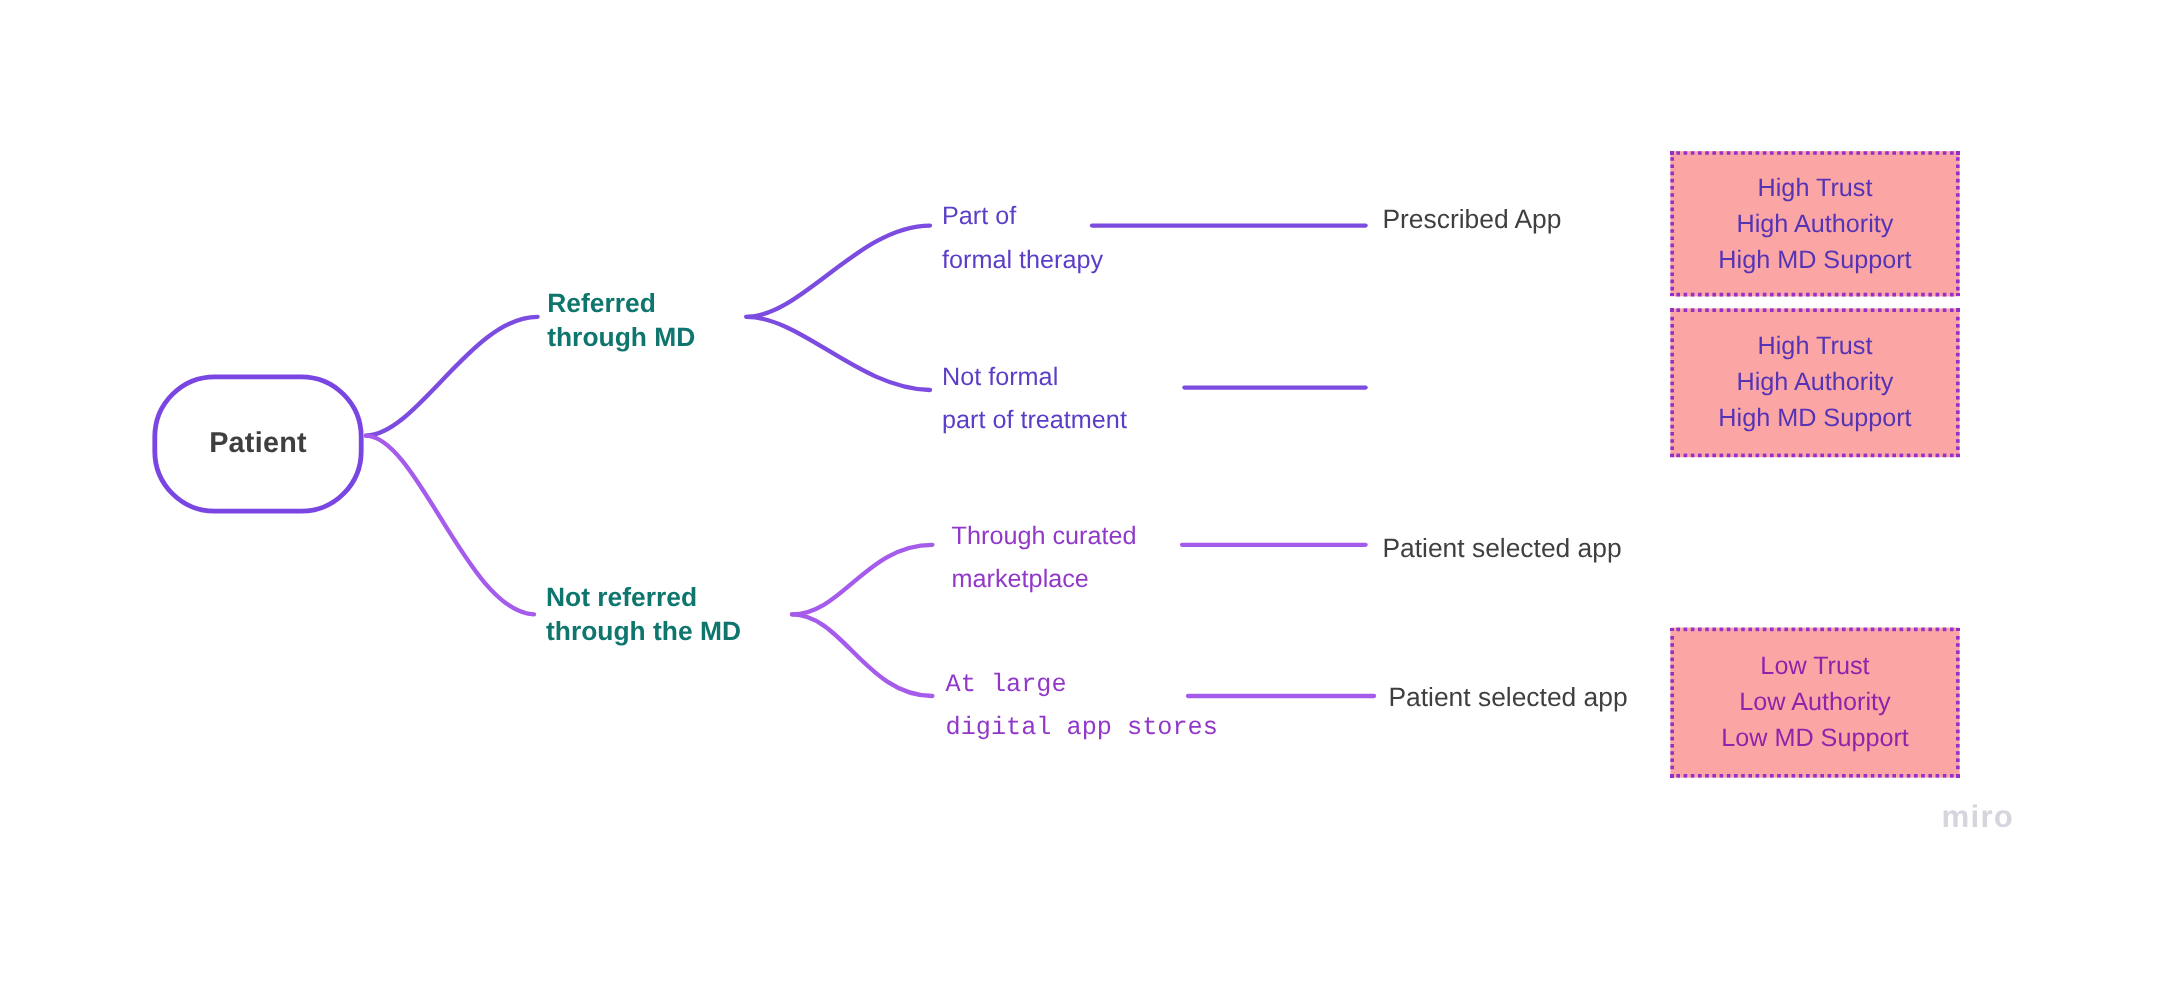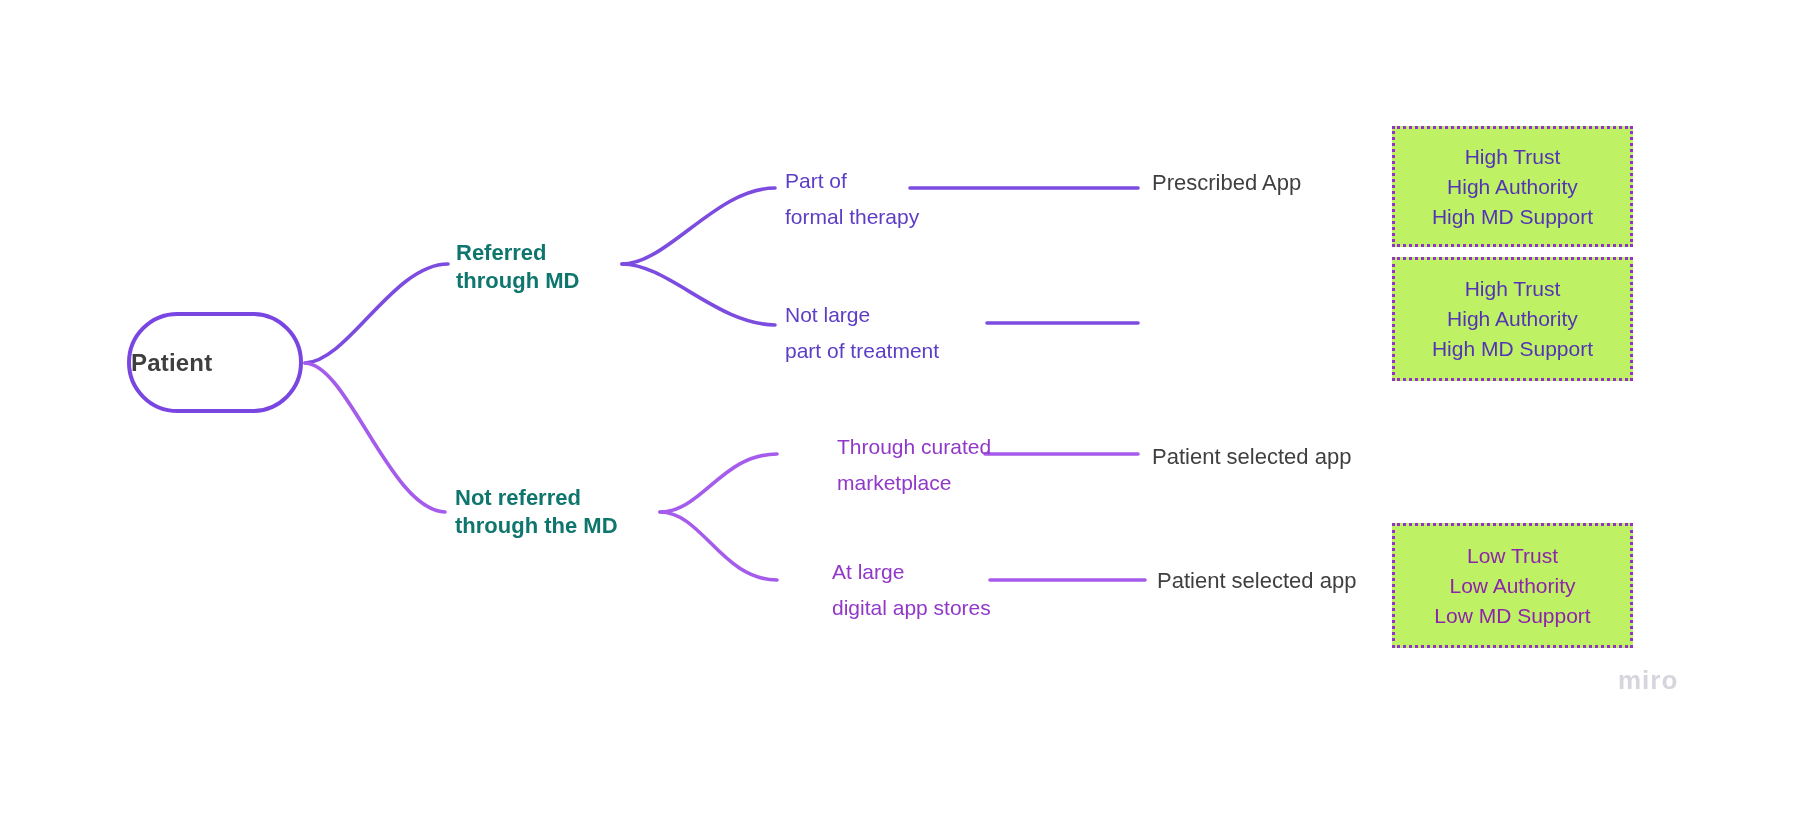--- a/index.html
+++ b/index.html
@@ -6,58 +6,58 @@
   body{
     width:1804px;height:822px;position:relative;overflow:hidden;
     background:#ffffff;
     font-family:"Liberation Sans", sans-serif;
   }
   .abs{position:absolute;}
   svg.connectors{position:absolute;left:0;top:0;pointer-events:none;}
 
   
   .root-node{
-    left:127px;top:312px;width:176px;height:101px;
+    left:127px;top:312px;width:176px;height:116px;
     border:4px solid #7a46e2;border-radius:52px;
-    display:flex;align-items:center;justify-content:flex-start;
+    display:flex;align-items:center;justify-content:center;
     background:#ffffff;box-sizing:border-box;
   }
   .root-node span{font-size:24px;font-weight:bold;color:#3f3f3f;letter-spacing:.2px;}
 
   
   .l1-label{
     font-size:22px;font-weight:bold;color:#0f766e;
     line-height:28px;white-space:pre-line;
   }
   .l1-a{left:456px;top:239px;}
   .l1-b{left:455px;top:484px;}
 
   
   .l2-label{font-size:21px;line-height:36px;white-space:pre-line;}
   .l2-md{color:#5c3dc7;}
-  .l2-nonmd{color:#9138c9;margin-left:44px;}
+  .l2-nonmd{color:#9138c9;}
   .l2-a1{left:785px;top:163px;}
   .l2-a2{left:785px;top:297px;}
   .l2-b1{left:793px;top:429px;}
-  .l2-b2{left:788px;top:554px;}
+  .l2-b2{left:788px;top:554px;font-family:Liberation Mono, monospace;}
 
   
   .l3-label{font-size:22px;color:#3f3f3f;line-height:29px;white-space:pre-line;}
   .l3-1{left:1152px;top:168px;}
   .l3-2{left:1152px;top:295px;}
   .l3-3{left:1152px;top:442px;}
   .l3-4{left:1157px;top:566px;}
 
   
   .outcome-box{
     left:1392px;width:241px;box-sizing:border-box;
     border:3px dotted #9232c8;
     display:flex;align-items:center;justify-content:center;
     text-align:center;font-size:21px;line-height:30px;white-space:pre-line;
-    background:#bef264;
+    background:#fca5a5;
   }
   .box-1{top:126px;height:121px;}
   .box-2{top:257px;height:124px;}
   .box-3{top:390px;height:124px;}
   .box-4{top:523px;height:125px;}
   .box-high{color:#5434b5;}
   .box-medlow{color:#8e24aa;}
 
   .watermark{
     left:1618px;top:665px;font-size:26px;font-weight:bold;
@@ -91,21 +91,21 @@
     <span>Patient</span>
   </div>
 
   <div class="abs l1-label l1-a">Referred
 through MD</div>
   <div class="abs l1-label l1-b">Not referred
 through the MD</div>
 
   <div class="abs l2-label l2-md l2-a1">Part of
 formal therapy</div>
-  <div class="abs l2-label l2-md l2-a2">Not large
+  <div class="abs l2-label l2-md l2-a2">Not formal
 part of treatment</div>
   <div class="abs l2-label l2-nonmd l2-b1">Through curated
 marketplace</div>
   <div class="abs l2-label l2-nonmd l2-b2">At large
 digital app stores</div>
 
   <div class="abs l3-label l3-1">Prescribed App</div>
   <div class="abs l3-label l3-3">Patient selected app</div>
   <div class="abs l3-label l3-4">Patient selected app</div>
 

